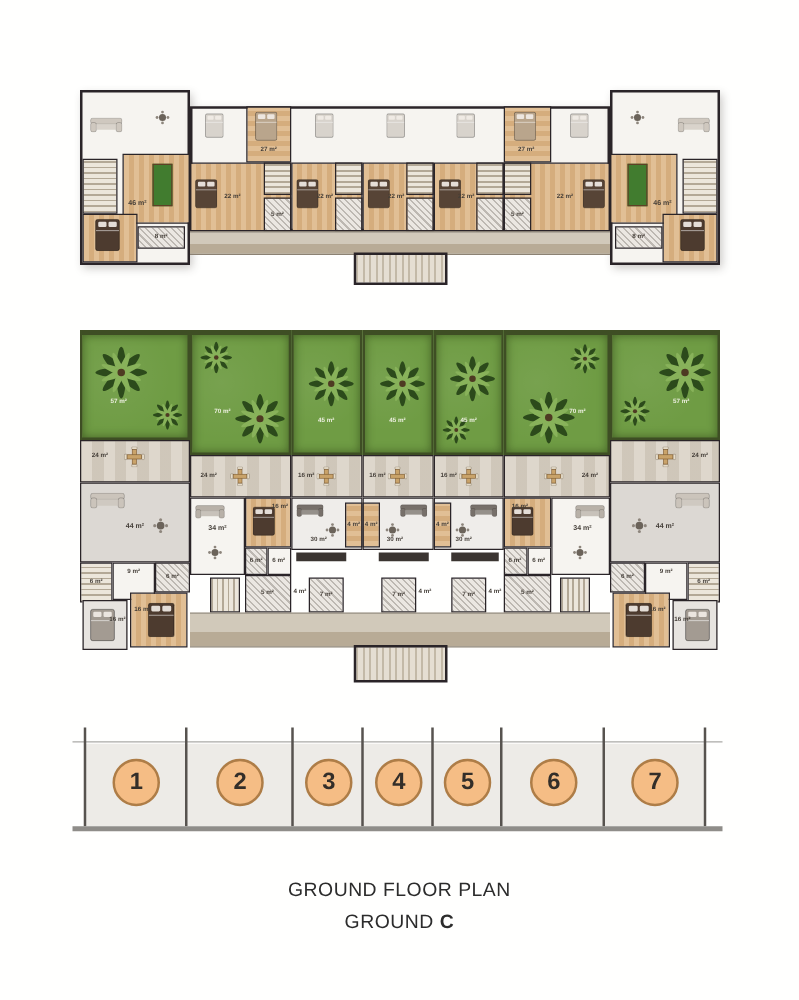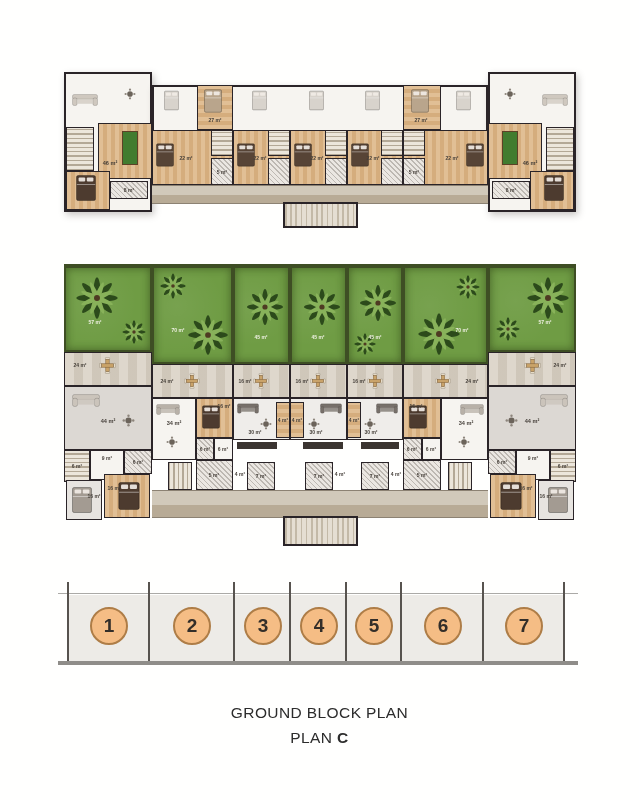--- a/index.html
+++ b/index.html
@@ -486,19 +486,19 @@
     <div class="botline"></div>
     <div class="badge" style="left:32px;">1</div>
     <div class="badge" style="left:115px;">2</div>
     <div class="badge" style="left:186px;">3</div>
     <div class="badge" style="left:242px;">4</div>
     <div class="badge" style="left:297px;">5</div>
     <div class="badge" style="left:366px;">6</div>
     <div class="badge" style="left:447px;">7</div>
   </div>
 
-  <div class="cap t1">GROUND BLOCK PLAN</div>
+  <div class="cap t1">GROUND FLOOR PLAN</div>
   <div class="cap t2">
-    <span>PLAN</span>
+    <span>GROUND</span>
     <span class="bold">C</span>
   </div>
 
 </div>
 
 </body></html>

